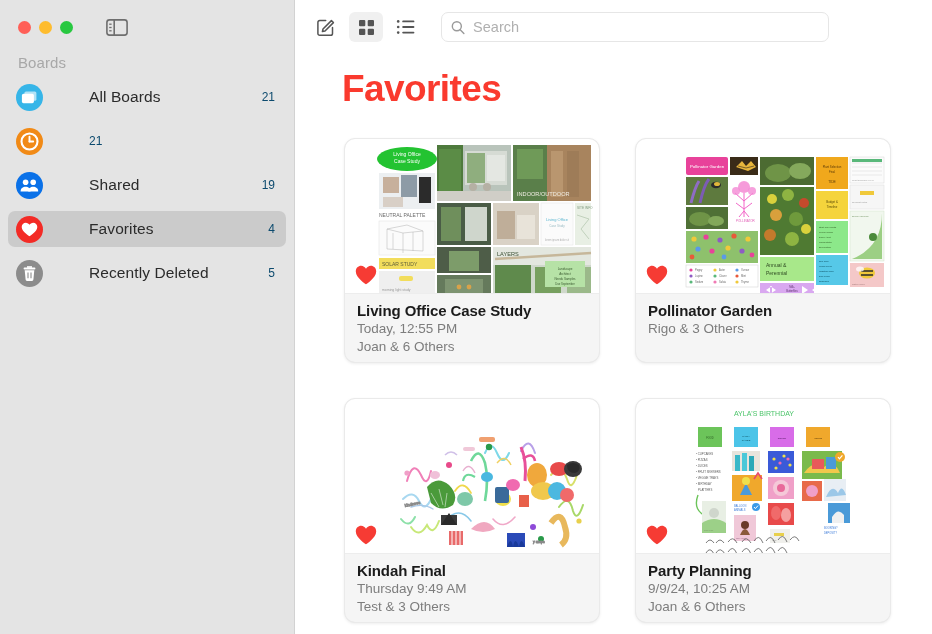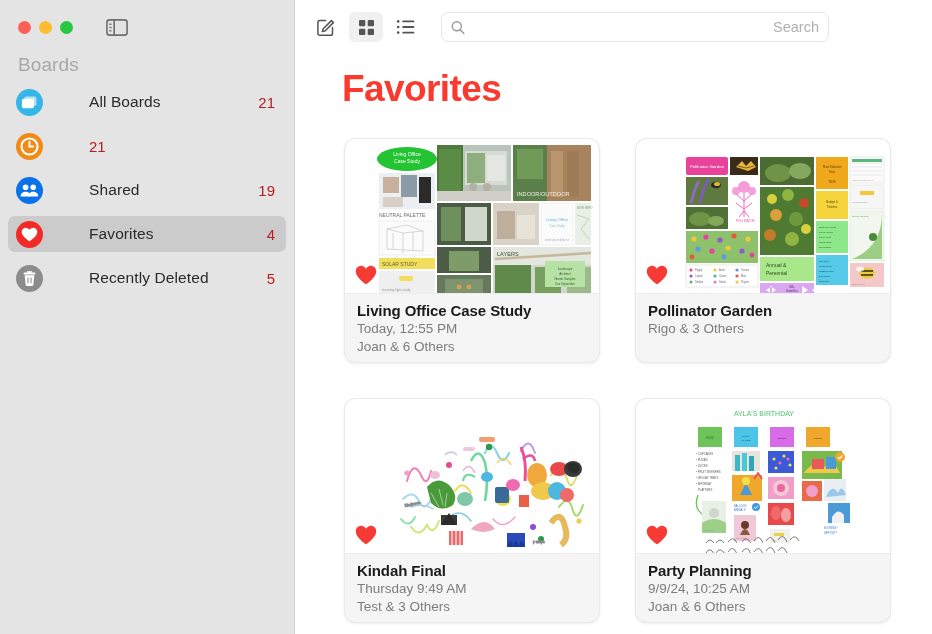--- a/index.html
+++ b/index.html
@@ -25,38 +25,38 @@
   .light { width:13px; height:13px; border-radius:50%; }
   .light.red   { background:#ff5f57; }
   .light.amber { background:#febc2e; }
   .light.green { background:#28c840; }
   .sb-toggle {
     margin-left:31px; width:26px; height:20px;
     display:flex; align-items:center; justify-content:center;
     cursor:default;
   }
   .section-label {
-    font-size:19px; color:#a8a8a8; font-weight:400;
+    font-size:15px; color:#a8a8a8; font-weight:400;
     padding:0 0 4px 18px; letter-spacing:0.1px;
   }
   .nav { padding:4px 8px 0 8px; }
   .nav-item {
     display:flex; align-items:center;
     height:36px; border-radius:7px;
     padding:0 11px 0 8px; margin-bottom:8px;
     cursor:default; position:relative;gap:33px;
   }
   .nav-item.selected { background:#cbcbcb; }
   .nav-icon {
     width:27px; height:27px; border-radius:50%;
     flex:0 0 27px; margin-right:13px;
     display:flex; align-items:center; justify-content:center;
   }
   .nav-label { font-size:15.5px; color:#2b2b2b; flex:1; letter-spacing:0.1px; }
-  .nav-count { font-size:15px; color:#b91c1c; }
+  .nav-count { font-size:12px; color:#0c4a6e; }
 
   
   .main { flex:1; height:634px; background:#fff; position:relative; overflow:hidden; }
   .toolbar {
     height:54px; display:flex; align-items:center;
     padding-left:14px;
   }
   .tb-btn {
     width:34px; height:30px; border-radius:6px;
     display:flex; align-items:center; justify-content:center;
@@ -67,21 +67,21 @@
   .search-wrap { margin-left:12px; }
   .search-box {
     width:388px; height:30px;
     border:1px solid #e6e6e6; border-radius:7px;
     background:#fff;
     display:flex; align-items:center; padding:0 9px;
   }
   .search-input {
     border:none; outline:none; background:transparent;
     font-family:"Liberation Sans", sans-serif;
-    font-size:14.5px; color:#333; margin-left:8px; width:100%;text-align:right;
+    font-size:14.5px; color:#333; margin-left:8px; width:100%;
   }
   .search-input::placeholder { color:#b0b0b0; }
 
   .page-title {
     font-size:37px; font-weight:bold; color:#fa3a2e;
     letter-spacing:-0.6px; padding:14px 0 0 47px;
   }
 
   .grid {
     display:grid;

